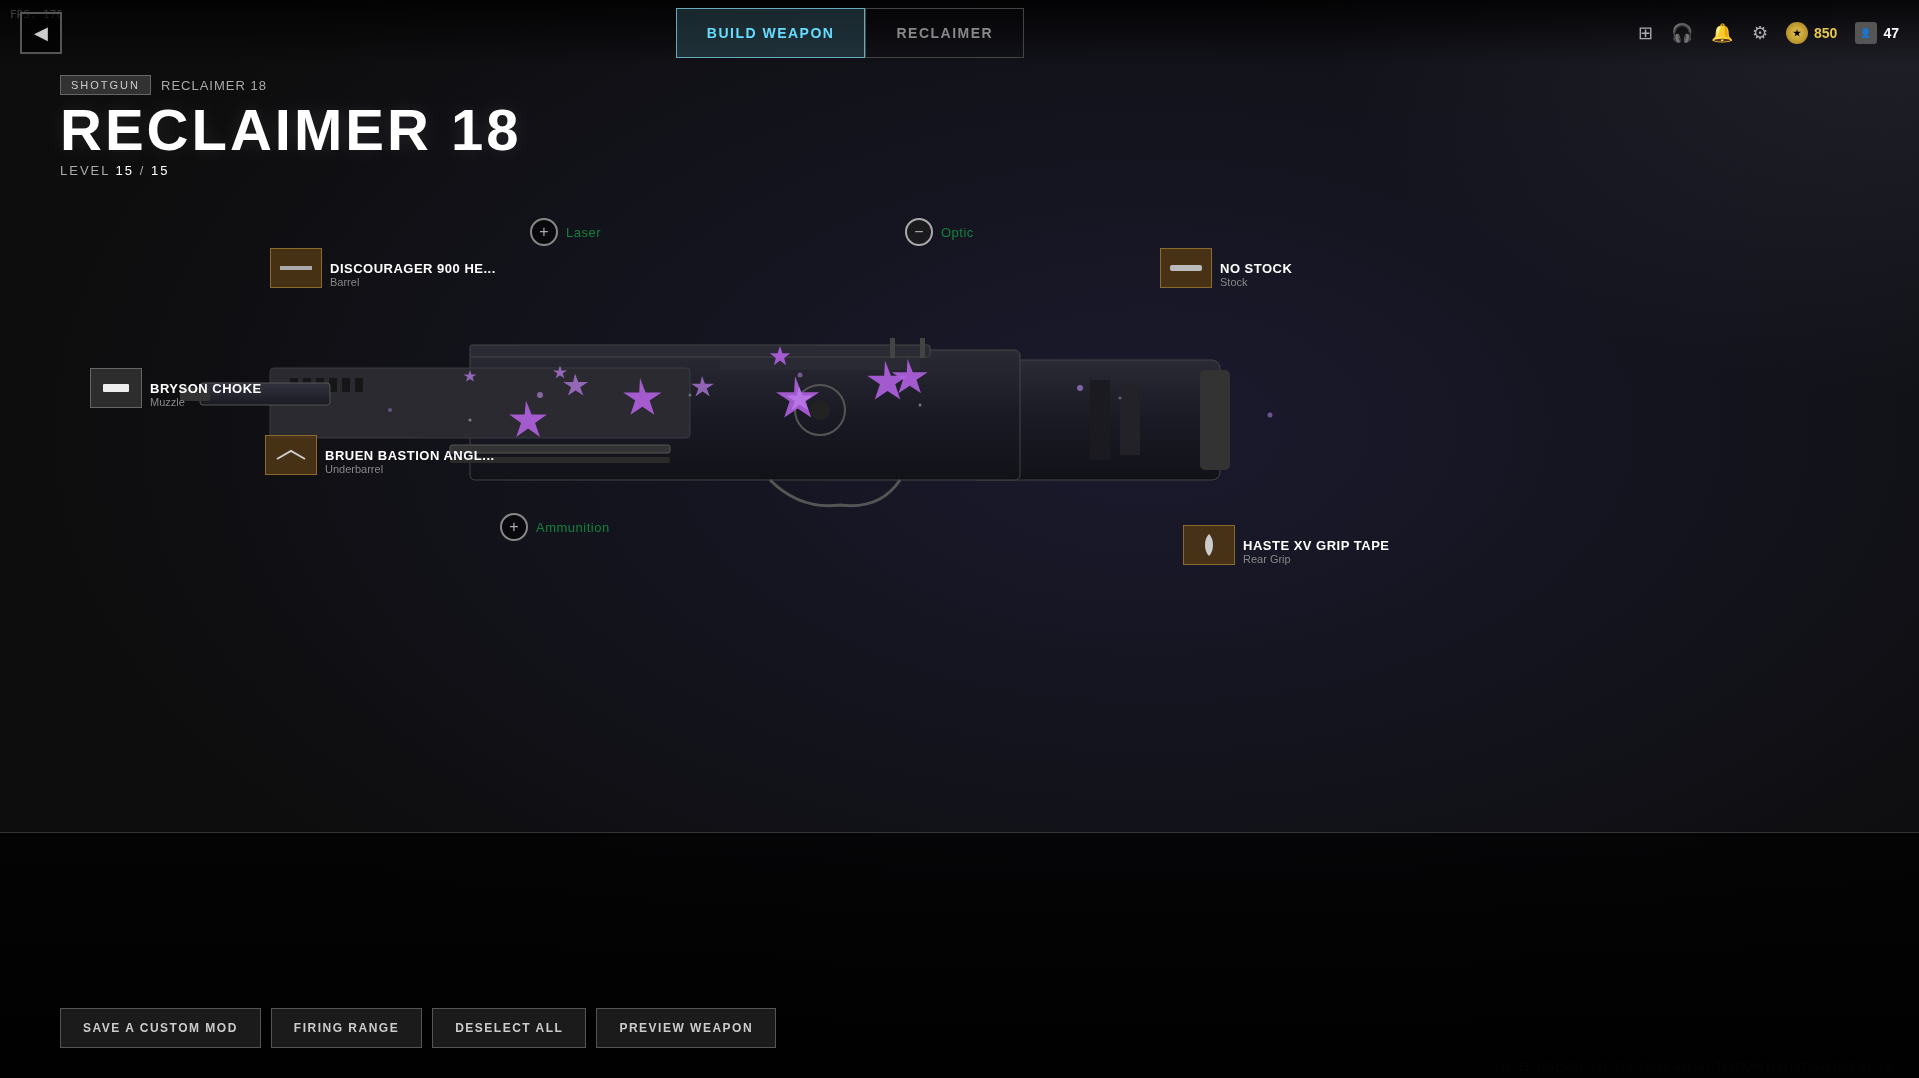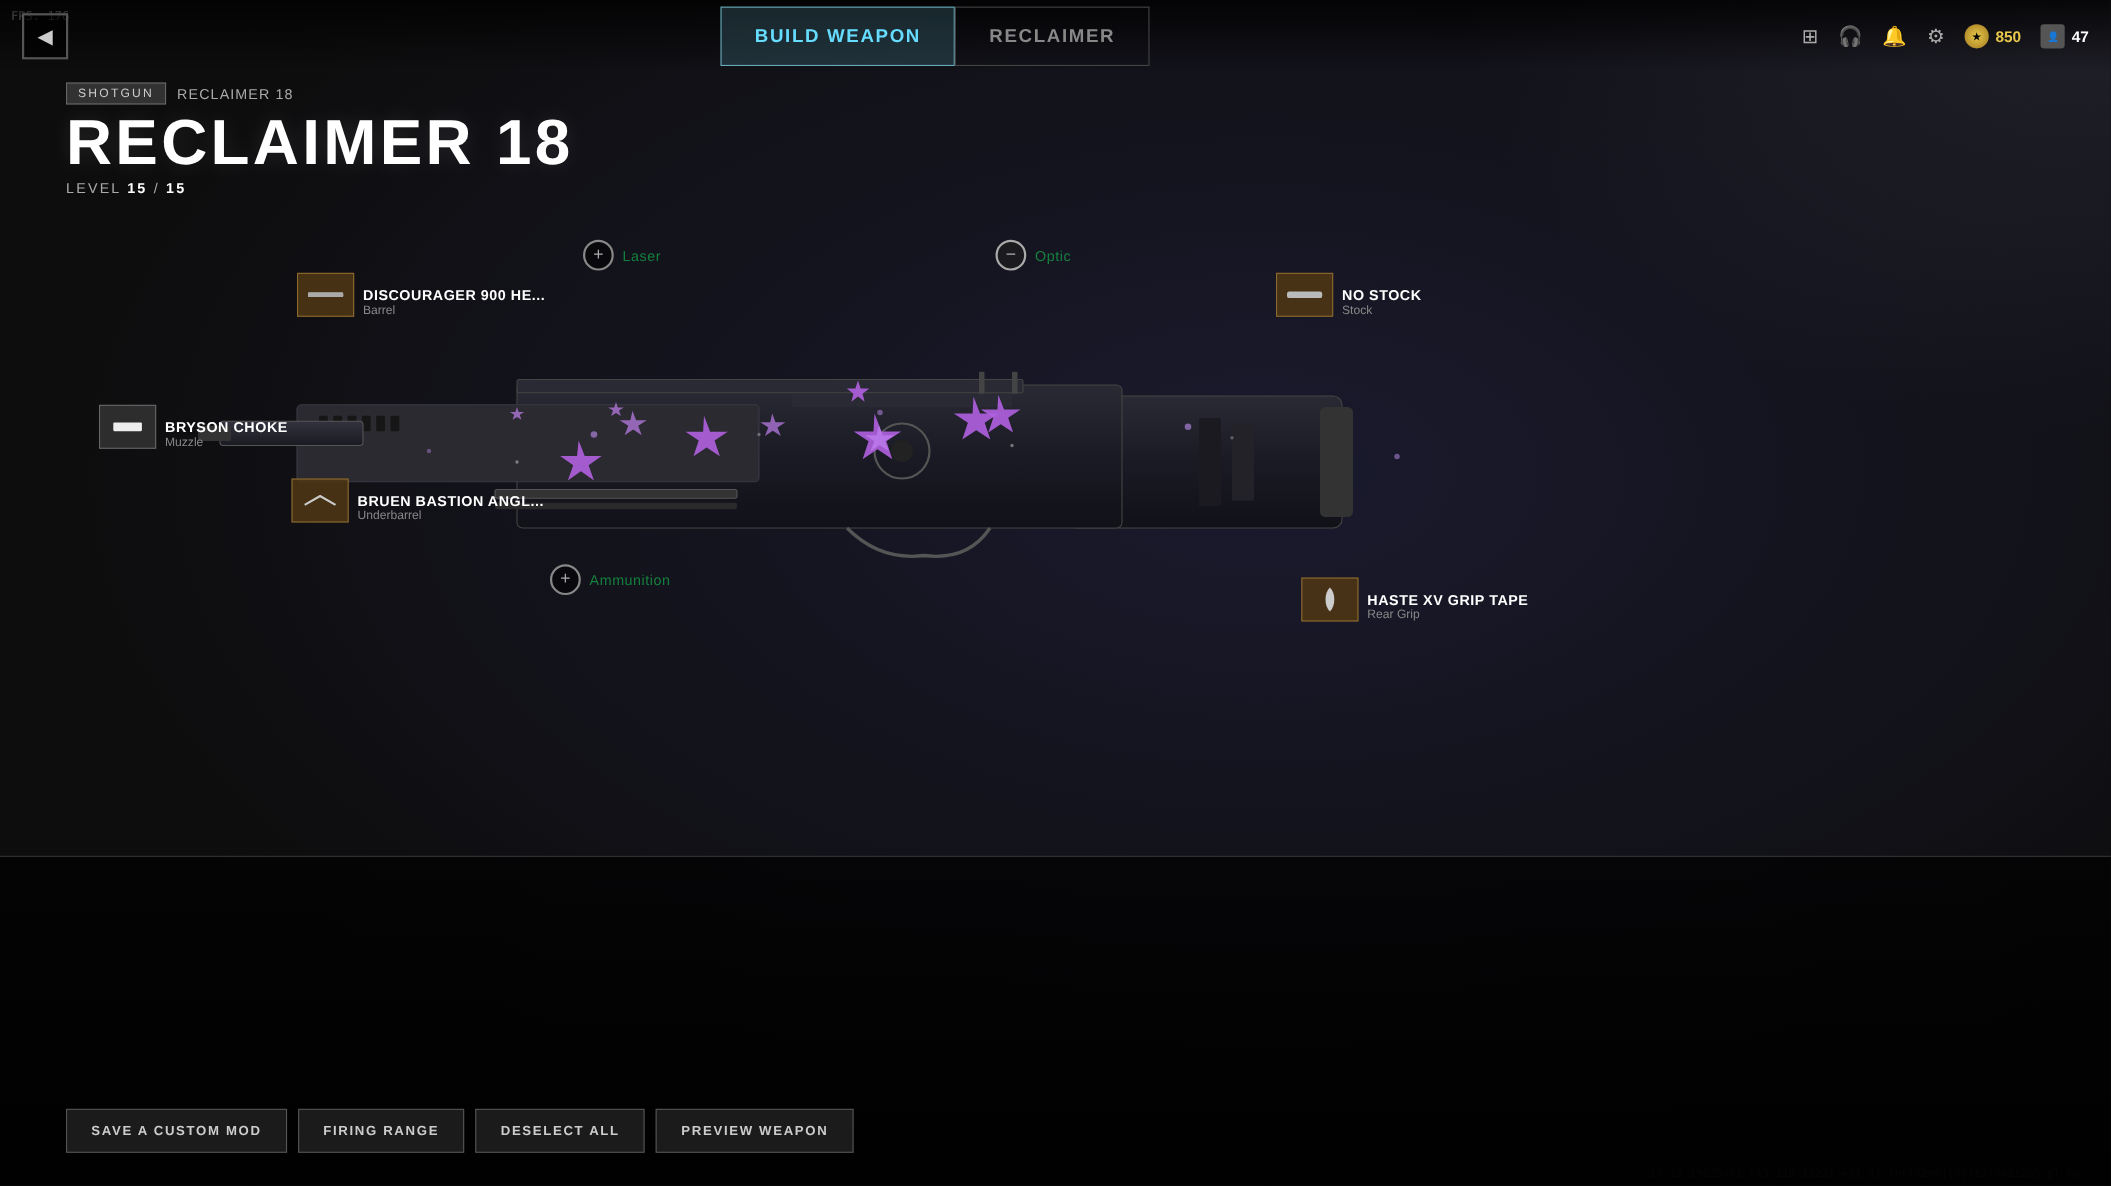--- a/index.html
+++ b/index.html
@@ -60,21 +60,21 @@
       position: absolute;
       top: 8px; left: 10px;
       font-family: monospace;
     }
     .nav-tabs {
       display: flex;
       gap: 0;
     }
     .nav-tab {
       padding: 16px 30px;
-      font-size: 17px;
+      font-size: 14px;
       font-weight: bold;
       letter-spacing: 1.5px;
       cursor: pointer;
       border: 1px solid #555;
     }
     .nav-tab.active {
       background: rgba(100,180,200,0.2);
       border-color: #6ab;
       color: #6df;
     }
@@ -161,21 +161,20 @@
       text-shadow: 0 0 20px rgba(255,255,255,0.1);
     }
     .weapon-level {
       font-size: 13px;
       color: #aaa;
       letter-spacing: 2px;
       margin-top: 4px;
     }
     .weapon-level span {
       color: #fff;
-      font-weight: bold;
     }
 
     
     .attachment-label {
       position: absolute;
       display: flex;
       align-items: flex-end;
       gap: 8px;
       cursor: pointer;
     }
@@ -226,21 +225,21 @@
     .slot-text {
       font-size: 13px;
       color: #15803d;
       letter-spacing: 0.5px;
     }
 
     
     .bottom-panel {
       position: absolute;
       bottom: 0; left: 0; right: 0;
-      height: 300px;
+      height: 246px;
       background: linear-gradient(to top, rgba(0,0,0,0.95), rgba(0,0,0,0.7));
       z-index: 10;
       border-top: 1px solid #333;
     }
 
     
     .bottom-buttons {
       position: absolute;
       bottom: 30px; left: 60px;
       display: flex;

